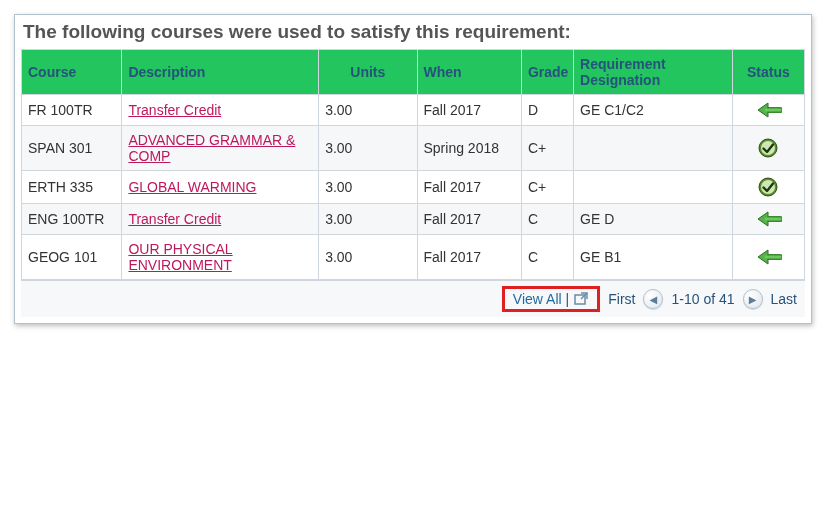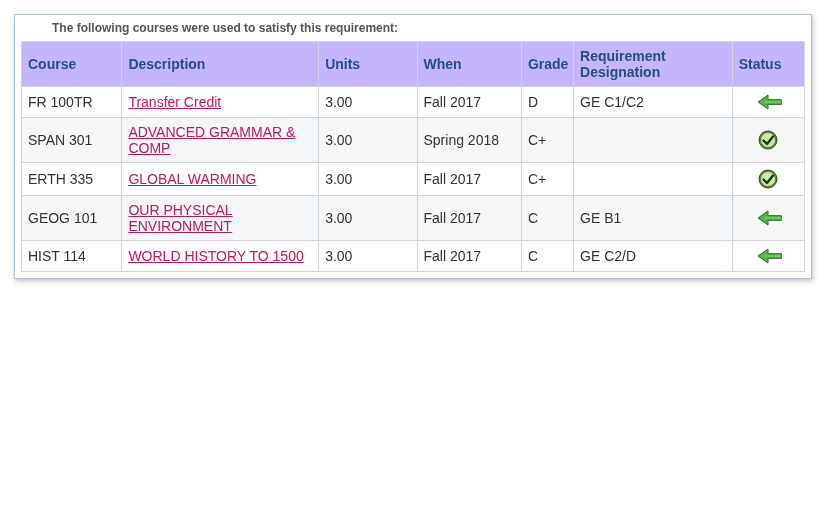--- a/index.html
+++ b/index.html
@@ -13,22 +13,21 @@
   .panel {
     width: 796px;
     border: 1px solid #b0c1d0;
     box-shadow: 1px 2px 5px rgba(0,0,0,0.25);
     background: #fff;
   }
   .panel-title {
     font-weight: bold;
     color: #555;
     padding: 6px 8px 6px 8px;
-    font-size: 12px;
-    margin-left: 29px;
+    font-size: 19px;
   }
   .tbl-wrap {
     padding: 0 6px 6px 6px;
   }
   table {
     width: 100%;
     border-collapse: collapse;
     table-layout: fixed;
   }
   col.c-course { width: 100px; }
@@ -39,25 +38,25 @@
   col.c-req    { width: 158px; }
   col.c-status { width: 72px; }
   th, td {
     border: 1px solid #cfd6dd;
     padding: 6px 6px;
     text-align: left;
     vertical-align: middle;
     font-size: 14px;
   }
   thead th {
-    background: #c4b5fd;
+    background: #22c55e;
     color: #26537c;
     font-weight: bold;
   }
-  th.center, td.center { }
+  th.center, td.center { text-align: center; }
   tbody tr:nth-child(even) td { background: #f5f7f9; }
   tbody tr:nth-child(odd) td { background: #ffffff; }
   a.link {
     color: #be185d;
     text-decoration: underline;
     cursor: pointer;
   }
   .status-cell { text-align: center; }
   .footer {
     border-top: 1px solid #cfd6dd;
@@ -157,41 +156,59 @@
             <td>Fall 2017</td>
             <td>C+</td>
             <td></td>
             <td class="status-cell"><span><svg class="icon" width="20" height="20" viewBox="0 0 20 20">
                   <circle cx="10" cy="10" r="9" fill="#5a8a2a" stroke="#2f5214" stroke-width="1"></circle>
                   <circle cx="10" cy="10" r="7" fill="#cfe7b6"></circle>
                   <path d="M5.5 10.5 L9 14 L15 6.5" fill="none" stroke="#1d3a0c" stroke-width="2.4" stroke-linecap="round" stroke-linejoin="round"></path>
                 </svg></span></td>
           </tr>
           <tr>
+            <td>ENG 100TR</td>
+            <td><a class="link" href="#">Transfer Credit</a></td>
+            <td>3.00</td>
+            <td>Fall 2017</td>
+            <td>C</td>
+            <td>GE D</td>
+            <td class="status-cell"><span><svg class="icon" width="28" height="18" viewBox="0 0 28 18">
+                  <path d="M26 9 L10 9" stroke="#3a8a2e" stroke-width="6" stroke-linecap="round"></path>
+                  <path d="M14 2 L4 9 L14 16 Z" fill="#55b24a" stroke="#2f6e25" stroke-width="1"></path>
+                  <path d="M26 9 L12 9" stroke="#6cc75f" stroke-width="3" stroke-linecap="round"></path>
+                </svg></span></td>
+          </tr>
+          <tr>
             <td>GEOG 101</td>
             <td><a class="link" href="#">OUR PHYSICAL ENVIRONMENT</a></td>
             <td>3.00</td>
             <td>Fall 2017</td>
             <td>C</td>
             <td>GE B1</td>
             <td class="status-cell"><span><svg class="icon" width="28" height="18" viewBox="0 0 28 18">
                   <path d="M26 9 L10 9" stroke="#3a8a2e" stroke-width="6" stroke-linecap="round"></path>
                   <path d="M14 2 L4 9 L14 16 Z" fill="#55b24a" stroke="#2f6e25" stroke-width="1"></path>
                   <path d="M26 9 L12 9" stroke="#6cc75f" stroke-width="3" stroke-linecap="round"></path>
                 </svg></span></td>
           </tr>
-          <tr>
-            <td>HIST 114</td>
-            <td><a class="link" href="#">WORLD HISTORY TO 1500</a></td>
-            <td>3.00</td>
-            <td>Fall 2017</td>
-            <td>C</td>
-            <td>GE C2/D</td>
-            <td class="status-cell"><span><svg class="icon" width="28" height="18" viewBox="0 0 28 18">
-                  <path d="M26 9 L10 9" stroke="#3a8a2e" stroke-width="6" stroke-linecap="round"></path>
-                  <path d="M14 2 L4 9 L14 16 Z" fill="#55b24a" stroke="#2f6e25" stroke-width="1"></path>
-                  <path d="M26 9 L12 9" stroke="#6cc75f" stroke-width="3" stroke-linecap="round"></path>
-                </svg></span></td>
-          </tr>
         </tbody>
     </table>
+    <div class="footer">
+      <span class="viewall-box">
+        <a href="#">View All</a>
+        <span class="sep">|</span>
+        <span>
+          <svg class="icon" width="16" height="16" viewBox="0 0 16 16">
+            <rect x="2" y="4" width="10" height="9" fill="none" stroke="#6c8aa5" stroke-width="1.5"></rect>
+            <path d="M8 2 H14 V8" fill="none" stroke="#6c8aa5" stroke-width="1.5"></path>
+            <path d="M14 2 L8 8" stroke="#6c8aa5" stroke-width="1.5"></path>
+          </svg>
+        </span>
+      </span>
+      <span class="first-last">First</span>
+      <span class="nav-btn">◀</span>
+      <span class="range">1-10 of 41</span>
+      <span class="nav-btn">▶</span>
+      <span class="first-last">Last</span>
+    </div>
   </div>
 </div>
 
 </body></html>

